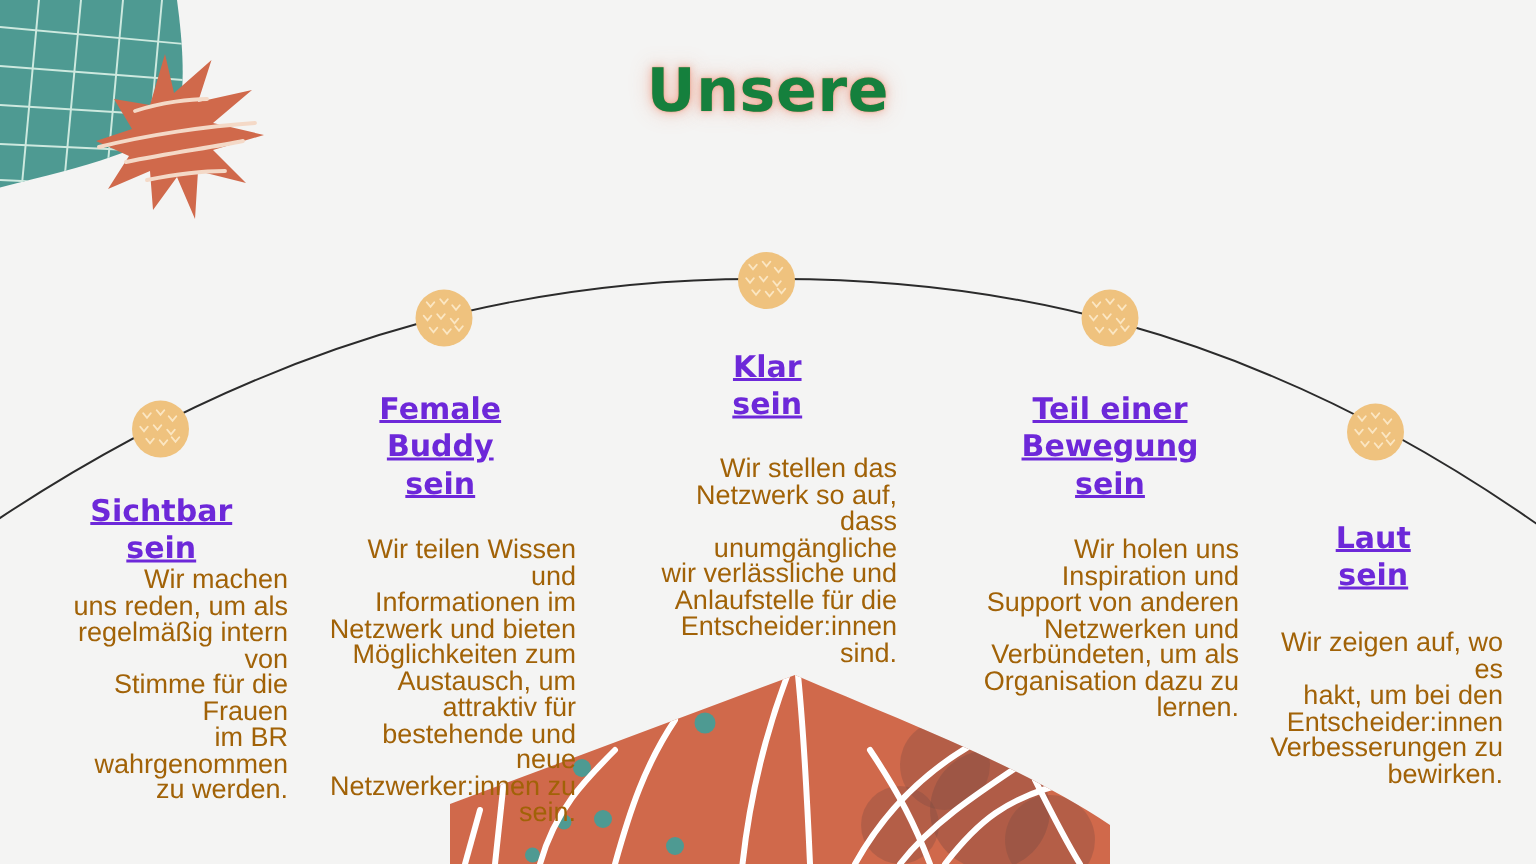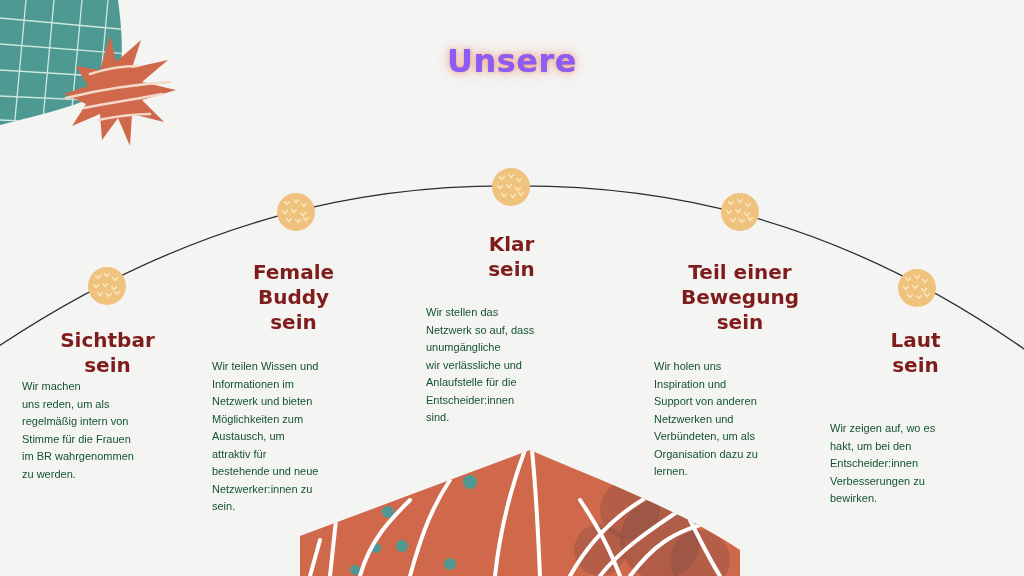--- a/index.html
+++ b/index.html
@@ -5,32 +5,32 @@
     html, body { margin: 0; padding: 0; }
     body {
       width: 1024px; height: 576px; overflow: hidden;
       background: #f4f4f3; position: relative;
       font-family: "Liberation Sans", sans-serif;
     }
     .abs { position: absolute; }
     .title {
       position: absolute; left: 0; top: 40px; width: 1024px;
       text-align: center; font-family: "DejaVu Sans", sans-serif;
-      font-weight: bold; color: #8b5cf6; font-size: 32px; line-height: 42px;
+      font-weight: bold; color: #15803d; font-size: 40px; line-height: 42px;
       letter-spacing: 0.5px;
       text-shadow: 0 0 6px rgba(232,120,90,0.55), 0 0 14px rgba(240,140,110,0.45), 0 0 1px #e28a6e;
     }
     .item-title {
       position: absolute; text-align: center;
       font-family: "DejaVu Sans", sans-serif; font-weight: bold;
-      color: #7f1d1d; font-size: 20px; line-height: 25px;
+      color: #6d28d9; font-size: 20px; line-height: 25px; text-decoration: underline;
     }
     .item-text {
-      position: absolute; text-align: left;
-      color: #14532d; font-size: 11px; line-height: 17.5px;
+      position: absolute; text-align: right;
+      color: #a16207; font-size: 18px; line-height: 17.5px;
     }
     .dot {
       position: absolute; width: 38px; height: 38px; border-radius: 50%;
       background: #efc27e;
     }
     .dot svg { position: absolute; left: 0; top: 0; }
   </style>
 </head>
 <body>
 
@@ -238,21 +238,21 @@
 <div class="item-text" style="left:654px;top:358px;width:172px">
   <div>Wir holen uns</div>
     <div>Inspiration und</div>
     <div>Support von anderen</div>
   <div>Netzwerken und</div>
     <div>Verbündeten, um als</div>
     <div>Organisation dazu zu</div>
   <div>lernen.</div>
 </div>
 
-<div class="item-title" style="left:838px;top:328px;width:155px">
+<div class="item-title" style="left:838px;top:346px;width:155px">
   <div>Laut</div>
     <div>sein</div>
 </div>
 <div class="item-text" style="left:830px;top:420px;width:172px">
   <div>Wir zeigen auf, wo es</div>
     <div>hakt, um bei den</div>
     <div>Entscheider:innen</div>
   <div>Verbesserungen zu</div>
     <div>bewirken.</div>
 </div>

